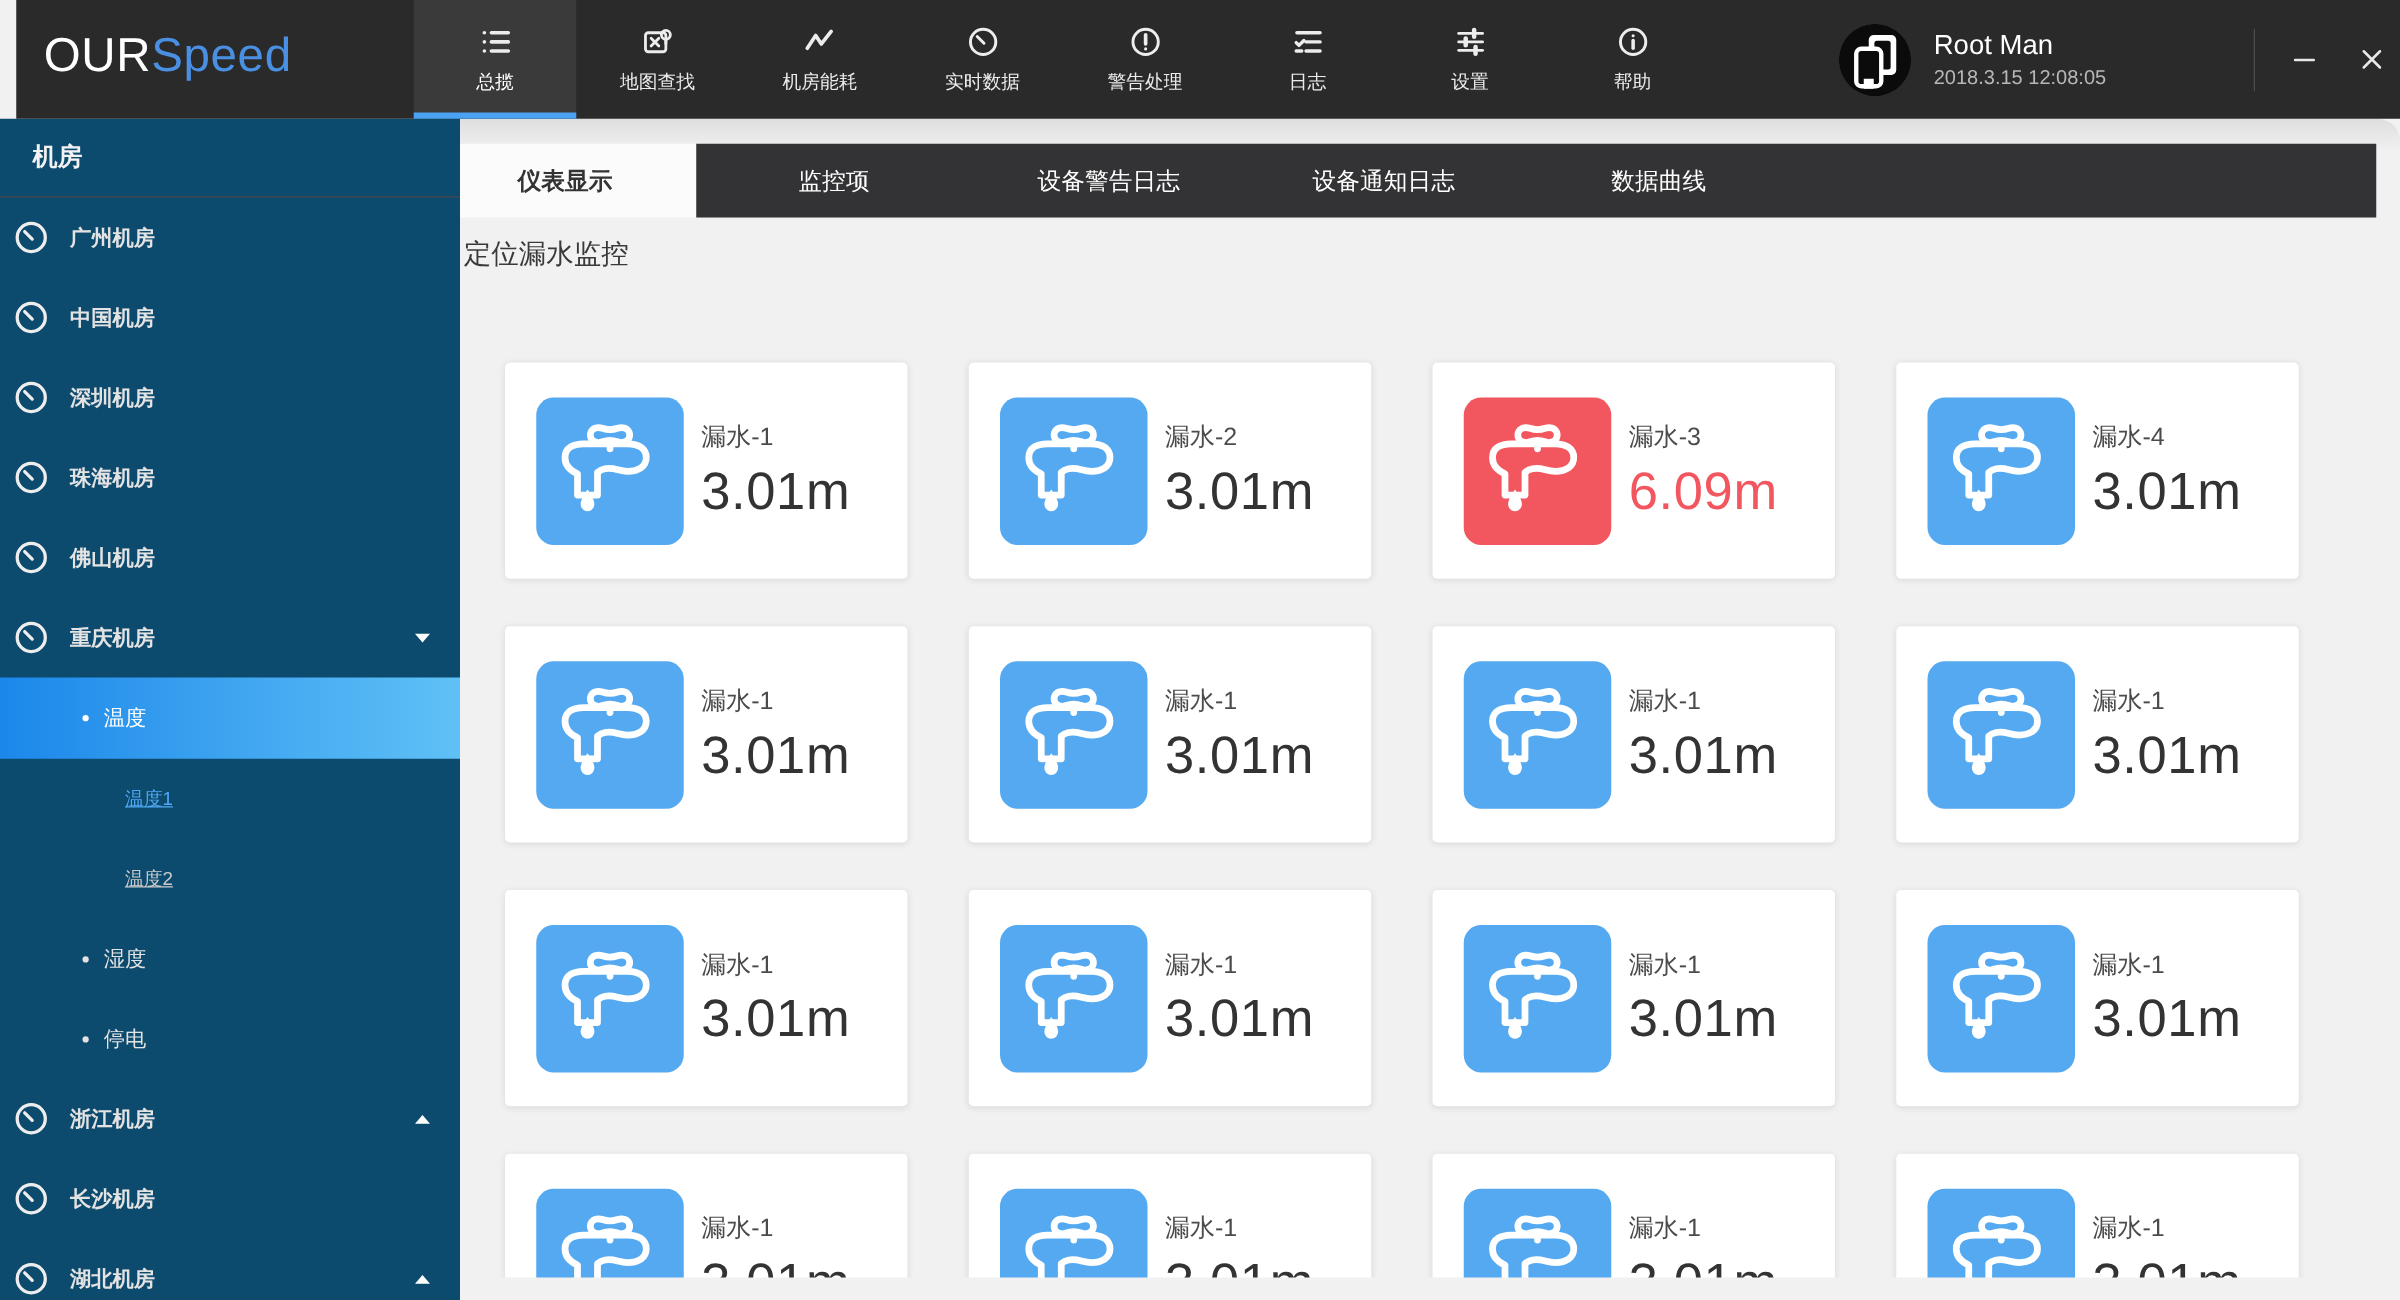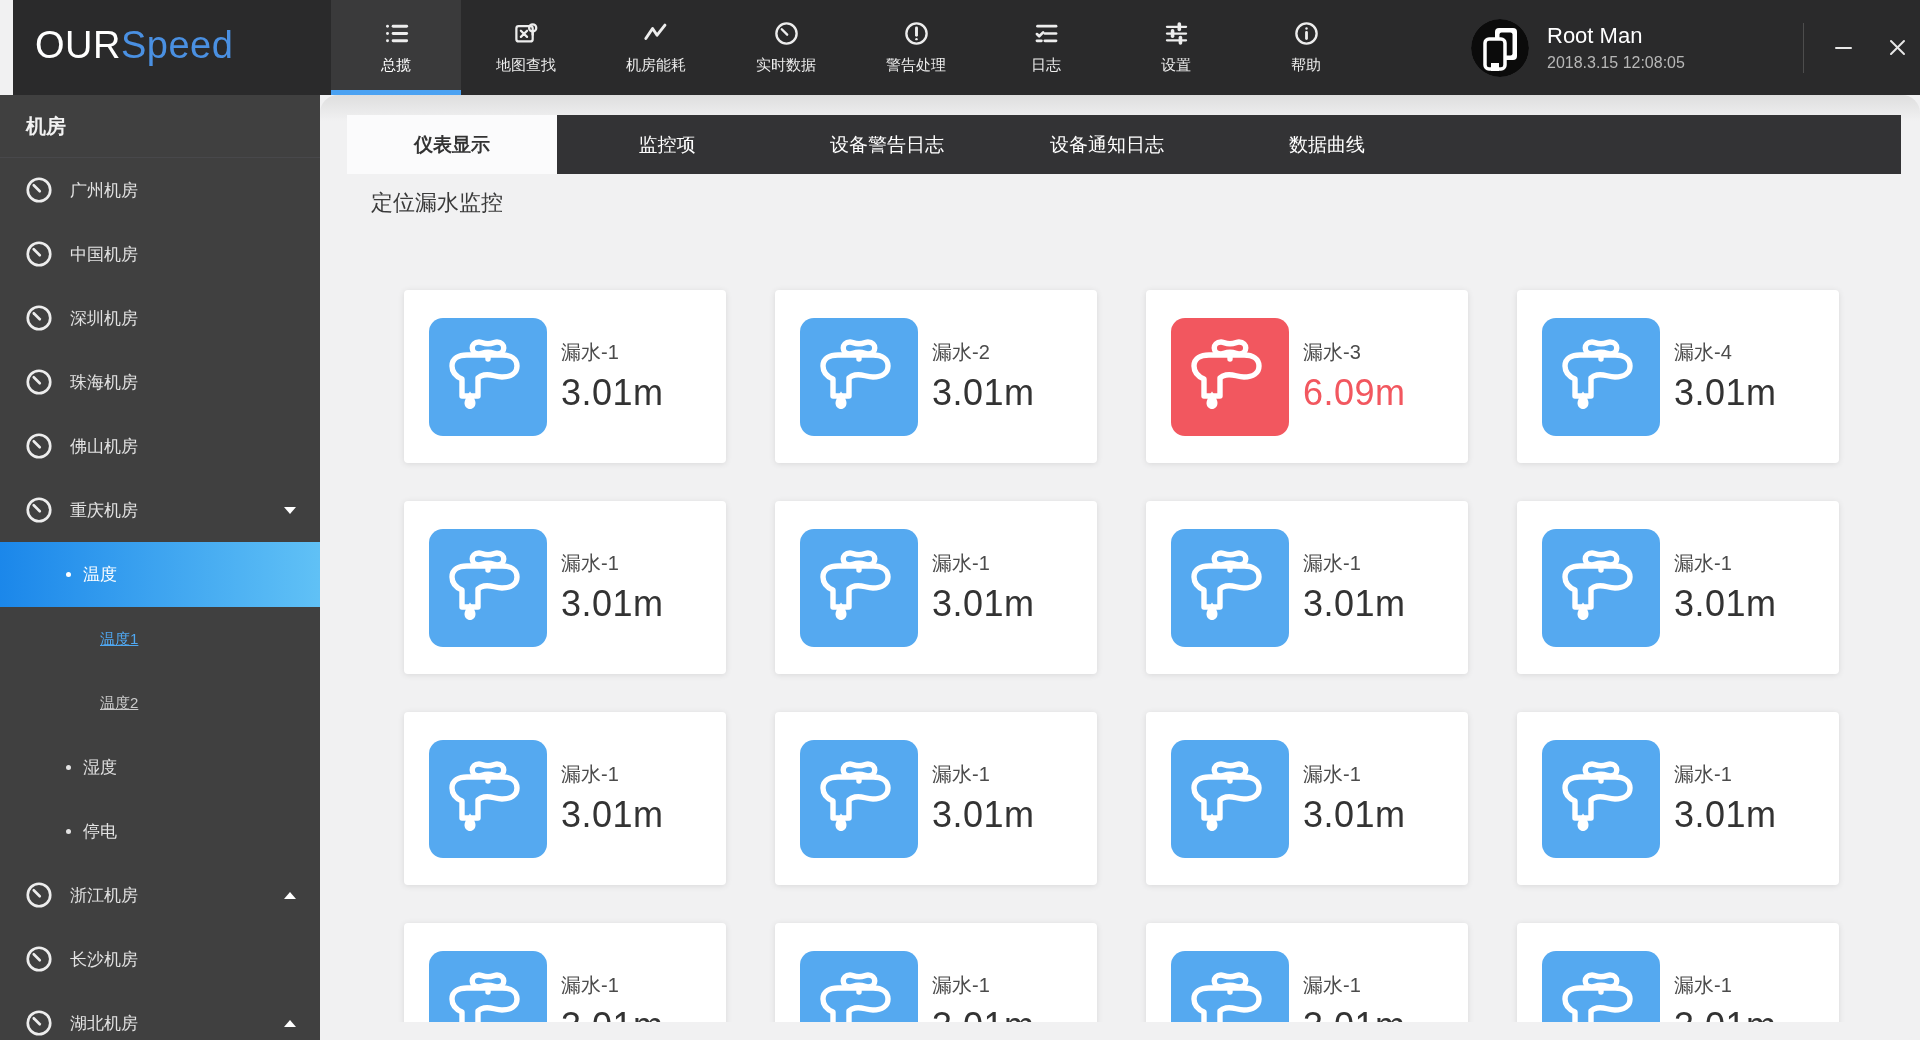--- a/index.html
+++ b/index.html
@@ -21,24 +21,24 @@
   .avatar { width:58px; height:58px; border-radius:50%; overflow:hidden; flex:none; }
   .user-meta { margin-left:18px; }
   .user-name { color:#fff; font-size:22px; font-weight:500; }
   .user-time { color:#b7b7b7; font-size:16px; margin-top:5px; }
   .win-divider { position:absolute; left:1790px; top:23px; width:1px; height:50px; background:#4d4d4d; }
   .win-btn { position:absolute; top:0; width:44px; height:95px; display:flex; align-items:center; justify-content:center; cursor:pointer; }
   .win-btn svg { width:17px; height:17px; }
   .btn-min { left:1808px; } .btn-close { left:1862px; }
 
   
-  .sidebar { position:absolute; left:0; top:95px; width:320px; height:945px; background:#404040; color:#e3e3e3; overflow:hidden; z-index:20; }
+  .sidebar { position:absolute; left:0; top:95px; width:368px; height:945px; background:#0c4a6e; color:#e3e3e3; overflow:hidden; z-index:20; }
   .side-header { height:63px; line-height:63px; padding-left:26px; font-size:20px; font-weight:700; color:#f2f2f2; border-bottom:1px solid #48484b; }
   .side-row { position:relative; height:64px; display:flex; align-items:center; cursor:pointer; font-size:17px; }
-  .side-row.room { padding-left:24px; gap:16px; }
+  .side-row.room { padding-left:10px; gap:16px;font-weight:bold; }
   .side-row.room svg { width:30px; height:30px; flex:none; }
   .side-row .arrow { position:absolute; right:24px; width:0; height:0; border-left:6px solid transparent; border-right:6px solid transparent; }
   .arrow.down { border-top:7px solid #fff; }
   .arrow.up { border-bottom:7px solid #fff; }
   .side-row.sub { padding-left:66px; gap:12px; }
   .bullet { width:5px; height:5px; border-radius:50%; background:#e3e3e3; flex:none; }
   .side-row.sub.selected { height:65px; background:linear-gradient(90deg,#1b87ea 0%,#60c1f6 100%); color:#fff; }
   .side-row.sub.selected .bullet { background:#fff; }
   .side-row.subsub { padding-left:100px; font-size:15px; color:#cbcbcb;text-decoration:underline; }
   .side-row.subsub.active { color:#4fa8f2; }
@@ -54,21 +54,21 @@
   .section-title { position:absolute; left:51px; top:93px; font-size:22px; font-weight:400; color:#3a3a3a; }
   .grid { position:absolute; left:84px; top:195px; display:grid; grid-template-columns:repeat(4,322px); gap:38px 49px; }
   .card { width:322px; height:173px; background:#fff; border-radius:4px; box-shadow:0 1px 6px rgba(0,0,0,.10);
           display:flex; align-items:center; padding-left:25px; cursor:pointer; }
   .tile-icon { width:118px; height:118px; border-radius:14px; background:#55a9f0; flex:none;
                display:flex; align-items:center; justify-content:center; }
   .tile-icon svg { width:96px; height:96px; }
   .card.alarm .tile-icon { background:#f2575f; }
   .card-text { margin-left:14px; }
   .card-label { font-size:20px; color:#4b4b4b; }
-  .card-value { font-size:36px; color:#333; margin-top:6px; letter-spacing:.5px; }
+  .card-value { font-size:42px; color:#333; margin-top:6px; letter-spacing:.5px; }
   .card.alarm .card-value { color:#f2575f; }
   .bottom-gutter { position:absolute; left:0; bottom:0; width:1600px; height:18px; background:#f1f1f2; z-index:10; }
   .hidden-defs { position:absolute; width:0; height:0; overflow:hidden; }
 </style>
 </head>
 <body>
 
 <svg class="hidden-defs" aria-hidden="true">
   <defs>
     <symbol id="list-icon" viewBox="0 0 24 24">

